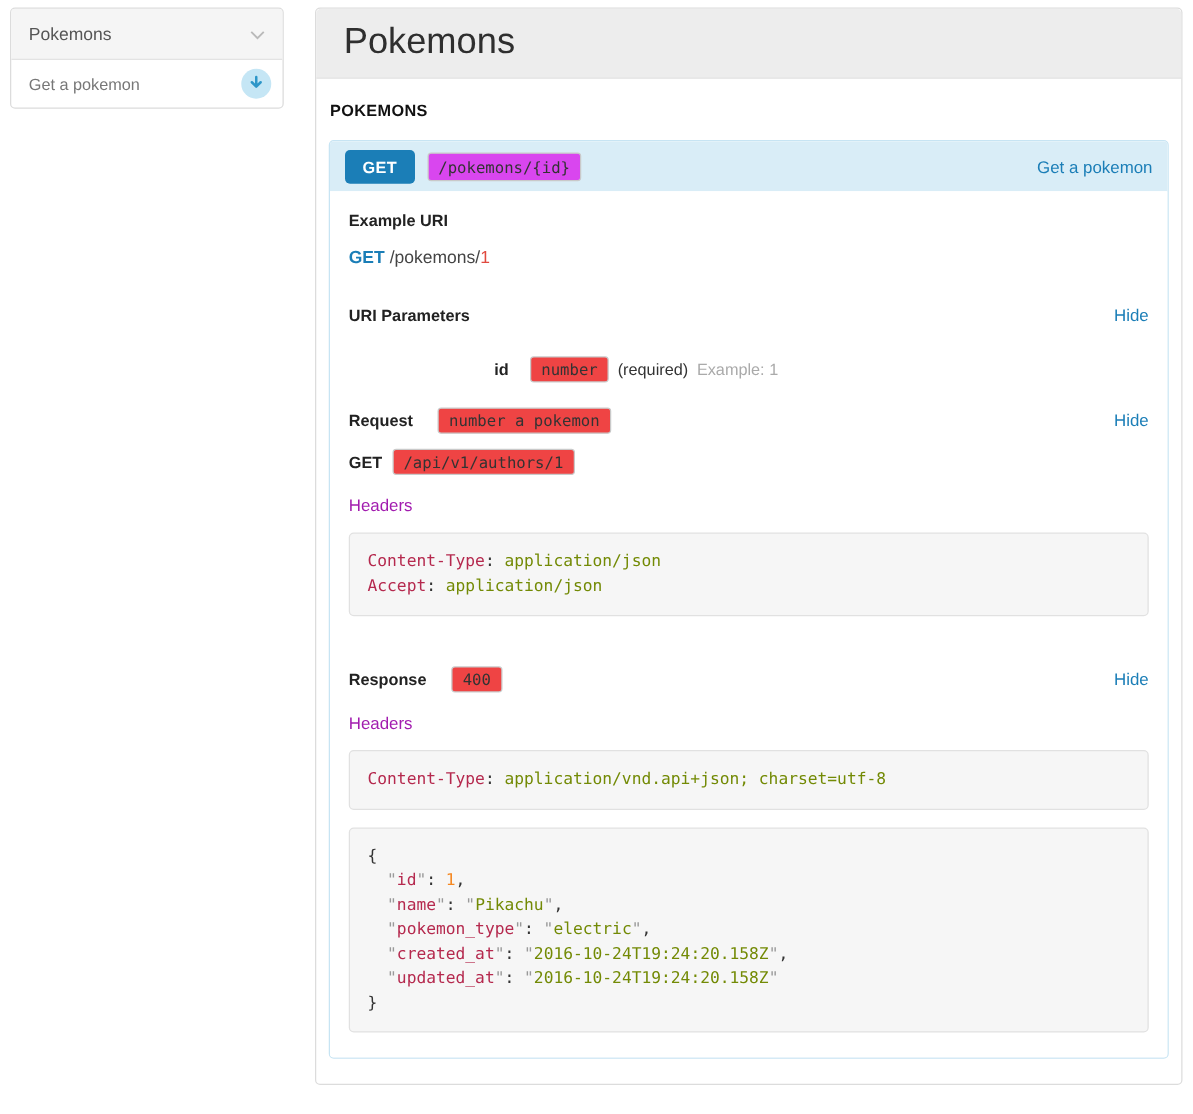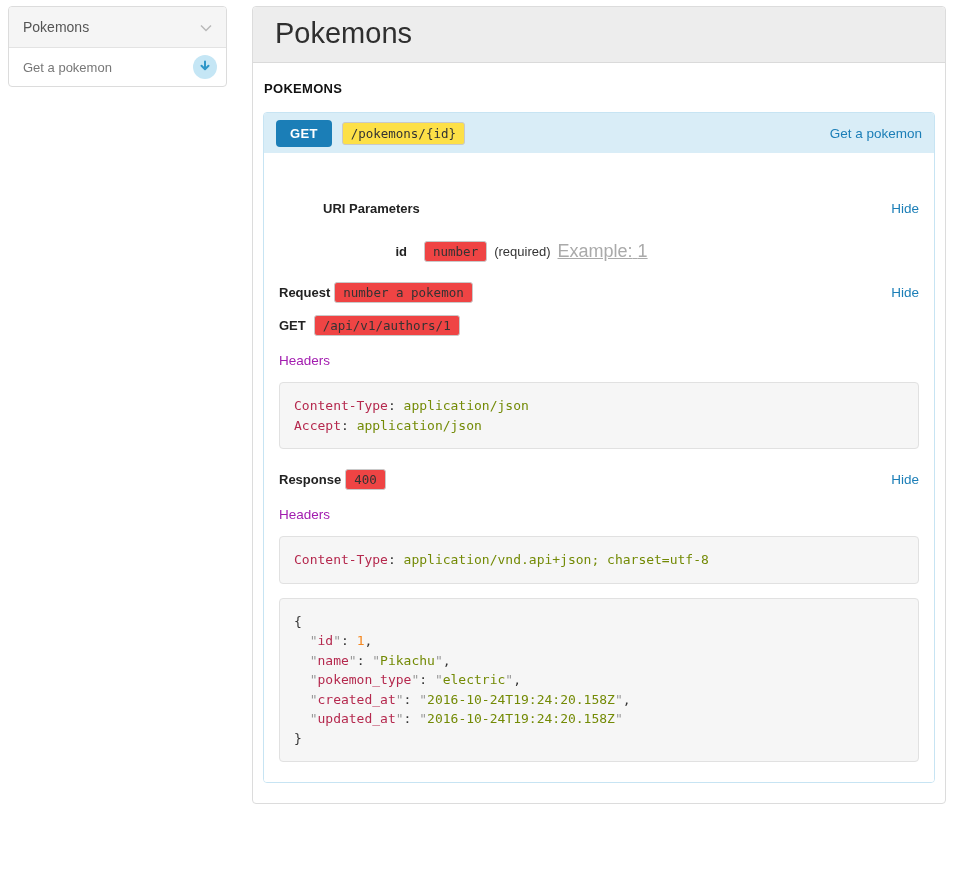--- a/index.html
+++ b/index.html
@@ -64,41 +64,41 @@
   .method-button{
     background:var(--accent-blue);color:#fff;font-weight:bold;font-size:13px;
     font-family:"Liberation Sans",sans-serif;
     padding:6px 14px;border:none;border-radius:4px;cursor:pointer;letter-spacing:.3px;
   }
   .mono-chip{
     font-family:"DejaVu Sans Mono","Liberation Mono",monospace;font-size:12.5px;
     background:#ef4444;border:1px solid #c9c9c9;border-radius:3px;
     padding:2px 8px;color:#333;white-space:nowrap;
   }
-  .uri-chip{margin-left:10px;background:#fde047;padding:3px 8px;}
+  .uri-chip{margin-left:10px;background:#d946ef;padding:3px 8px;}
   .action-link{
     margin-left:auto;color:var(--accent-blue);font-size:13.5px;text-decoration:none;cursor:pointer;
   }
   
   .panel-body{padding:16px 15px 20px;background:#fff;}
   .bold-label{font-size:13px;font-weight:bold;color:#222;}
   .example-uri-line{margin-top:13px;font-size:14px;color:#444;}
   .example-uri-line .method{color:var(--accent-blue);font-weight:bold;margin-right:4px;}
   .example-uri-line .red{color:var(--example-red);}
   .section-row{display:flex;align-items:center;justify-content:space-between;}
-  .mt-uriparams{margin-top:32px;margin-left:44px;}
+  .mt-uriparams{margin-top:32px;}
   .mt-request{margin-top:20px;}
-  .mt-response{margin-top:20px;text-align:right;}
+  .mt-response{margin-top:40px;text-align:right;}
   .hide-link{color:var(--accent-blue);font-size:13.5px;text-decoration:none;cursor:pointer;}
-  .row-left{display:flex;align-items:center;gap:4px;}
+  .row-left{display:flex;align-items:center;gap:20px;}
   .param-row{display:flex;align-items:center;margin-top:25px;font-size:13px;}
   .param-name{width:128px;text-align:right;font-weight:bold;margin-right:17px;color:#222;}
   .param-info{display:flex;align-items:center;gap:7px;}
   .required-label{color:#333;font-size:13px;}
-  .example-label{color:#aaa;font-size:18px;text-decoration:underline;}
+  .example-label{color:#aaa;font-size:13px;}
   .get-row{display:flex;align-items:center;gap:8px;margin-top:12px;}
   .headers-label{margin-top:17px;font-size:13.5px;color:#a21caf;}
   .code-block{
     margin-top:14px;background:#f6f6f6;border:1px solid #e1e1e1;border-radius:4px;
     padding:13px 14px;font-family:"DejaVu Sans Mono","Liberation Mono",monospace;
     font-size:13px;line-height:1.5;color:#333;
   }
   .code-line{white-space:pre;}
   .tok-key{color:var(--syntax-key);}
   .tok-val{color:var(--syntax-value);}
@@ -141,20 +141,24 @@
     <div class="action-panel">
 
       <div class="action-header">
         <button class="method-button">GET</button>
         <span class="mono-chip uri-chip">/pokemons/{id}</span>
         <a class="action-link">Get a pokemon</a>
       </div>
 
       <div class="panel-body">
 
+        <div class="bold-label">Example URI</div>
+        <div class="example-uri-line">
+          <span class="method">GET</span><span>/pokemons/</span><span class="red">1</span>
+        </div>
 
         <div class="section-row mt-uriparams">
           <span class="bold-label">URI Parameters</span>
           <a class="hide-link">Hide</a>
         </div>
         <div class="param-row">
           <span class="param-name">id</span>
           <span class="param-info">
             <span class="mono-chip">number</span>
             <span class="required-label">(required)</span>

